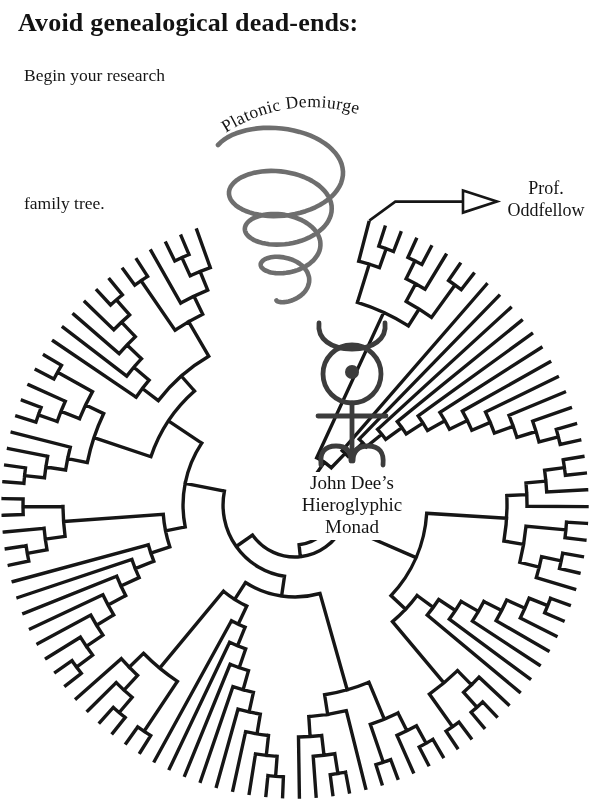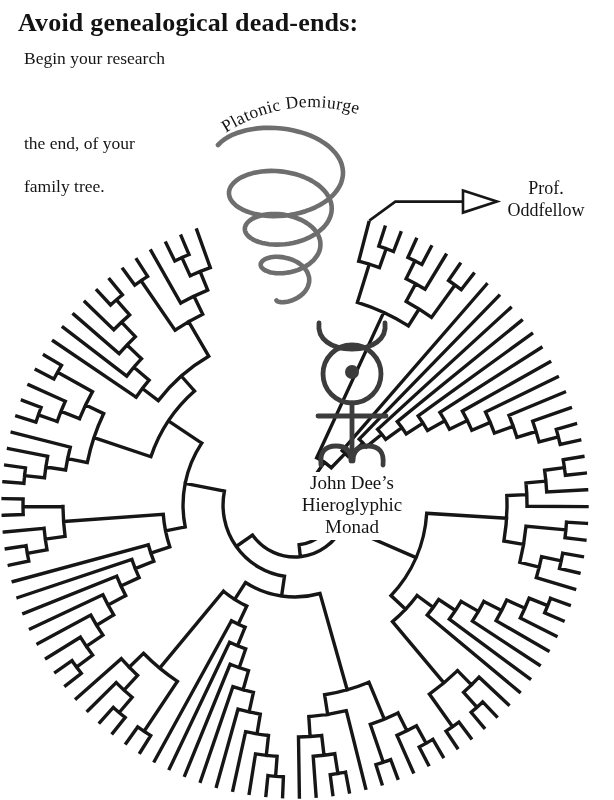--- a/index.html
+++ b/index.html
@@ -1,38 +1,38 @@
 <!DOCTYPE html>
 <html><head>
 <meta charset="utf-8">
 <style>
   html,body{margin:0;padding:0;background:#ffffff;}
   .page{position:relative;width:614px;height:800px;background:#fff;overflow:hidden;
         font-family:"Liberation Serif", serif;color:#161616;padding-left:28px;}
   .page svg{position:absolute;left:0;top:0;}
   .title{position:absolute;left:18px;top:8px;font-size:26px;font-weight:600;
          letter-spacing:.2px;color:#131313;}
-  .subtitle{position:absolute;left:24px;top:48px;font-size:17.5px;line-height:1.22;
+  .subtitle{position:absolute;left:24px;top:65px;font-size:17.5px;line-height:1.22;
             white-space:pre-wrap;color:#161616;}
   .subtitle .it{font-style:italic;}
   text{fill:#141414;}
   .arched{font-size:17.5px;letter-spacing:.4px;}
   .proflabel{font-size:18px;}
   .monadlabel{font-size:19px;}
 </style>
 </head>
 <body>
 
 <div class="page">
 
   <div class="title">Avoid genealogical dead-ends:</div>
 
   <div class="subtitle"><span>Begin your research</span><br>
 <br>
-<span>the end, of your</span><br>
+<br>
 <span>family tree.</span></div>
 
   <svg width="614" height="800" viewBox="0 0 614 800">
     <defs>
       <path id="archPath" d="M 224 134 Q 298 86 386 124" fill="none"></path>
     </defs>
 
     <path d="M 317.6 472.0 A 40 40 0 0 1 299.1 544.8 M 317.6 472.0 L 324.4 462.1 M 316.7 457.8 A 52 52 0 0 1 331.3 467.8 M 316.7 457.8 L 383.7 312.4 M 357.4 302.4 A 212 212 0 0 1 408.4 325.9 M 357.4 302.4 L 369.2 264.2 M 358.7 261.2 A 252 252 0 0 1 379.5 267.6 M 358.7 261.2 L 368.8 222.5 M 379.5 267.6 L 386.2 248.7 M 378.8 246.2 A 272 272 0 0 1 393.5 251.5 M 378.8 246.2 L 384.9 227.2 M 393.5 251.5 L 400.7 232.8 M 408.4 325.9 L 419.1 309.0 M 406.2 301.4 A 232 232 0 0 1 431.5 317.4 M 406.2 301.4 L 415.7 283.8 M 406.1 278.8 A 252 252 0 0 1 425.1 289.2 M 406.1 278.8 L 414.9 260.9 M 407.9 257.5 A 272 272 0 0 1 421.9 264.4 M 407.9 257.5 L 416.2 239.3 M 421.9 264.4 L 431.2 246.7 M 425.1 289.2 L 445.8 255.0 M 431.5 317.4 L 455.0 285.0 M 448.6 280.5 A 272 272 0 0 1 461.2 289.7 M 448.6 280.5 L 459.9 264.0 M 461.2 289.7 L 473.5 273.9 M 331.3 467.8 L 345.2 453.4 M 342.2 450.6 A 72 72 0 0 1 348.1 456.4 M 342.2 450.6 L 486.4 284.5 M 348.1 456.4 L 362.9 442.9 M 359.2 439.1 A 92 92 0 0 1 366.3 446.9 M 359.2 439.1 L 498.8 295.9 M 366.3 446.9 L 381.8 434.3 M 377.6 429.4 A 112 112 0 0 1 385.7 439.3 M 377.6 429.4 L 510.4 307.9 M 385.7 439.3 L 401.9 427.6 M 397.3 421.6 A 132 132 0 0 1 406.2 433.9 M 397.3 421.6 L 521.4 320.6 M 406.2 433.9 L 423.0 423.1 M 418.2 415.9 A 152 152 0 0 1 427.5 430.5 M 418.2 415.9 L 531.6 333.9 M 427.5 430.5 L 444.9 420.7 M 439.9 412.4 A 172 172 0 0 1 449.5 429.3 M 439.9 412.4 L 541.0 347.7 M 449.5 429.3 L 467.4 420.5 M 462.4 411.1 A 192 192 0 0 1 471.8 430.2 M 462.4 411.1 L 549.7 362.1 M 471.8 430.2 L 490.3 422.4 M 485.5 412.0 A 212 212 0 0 1 494.4 433.1 M 485.5 412.0 L 557.4 377.0 M 494.4 433.1 L 513.2 426.3 M 509.0 415.4 A 232 232 0 0 1 516.9 437.3 M 509.0 415.4 L 564.4 392.2 M 516.9 437.3 L 536.0 431.5 M 532.7 421.2 A 252 252 0 0 1 539.0 441.9 M 532.7 421.2 L 570.4 407.9 M 539.0 441.9 L 558.3 436.9 M 556.3 429.4 A 272 272 0 0 1 560.2 444.5 M 556.3 429.4 L 575.5 423.9 M 560.2 444.5 L 579.7 440.1 M 299.1 544.8 L 300.3 556.7 M 342.7 525.7 A 52 52 0 0 1 252.5 535.0 M 342.7 525.7 L 416.1 557.6 M 426.7 513.3 A 132 132 0 0 1 391.0 595.6 M 426.7 513.3 L 506.6 518.3 M 506.8 495.5 A 212 212 0 0 1 503.9 541.0 M 506.8 495.5 L 526.8 494.6 M 526.0 483.0 A 232 232 0 0 1 527.0 506.3 M 526.0 483.0 L 545.9 481.1 M 544.6 470.3 A 252 252 0 0 1 546.7 491.9 M 544.6 470.3 L 564.4 467.6 M 563.2 459.8 A 272 272 0 0 1 565.4 475.3 M 563.2 459.8 L 582.9 456.5 M 565.4 475.3 L 585.3 473.1 M 546.7 491.9 L 586.6 489.8 M 527.0 506.3 L 587.0 506.6 M 503.9 541.0 L 523.6 544.4 M 526.0 526.2 A 232 232 0 0 1 519.8 562.3 M 526.0 526.2 L 565.9 529.9 M 566.5 522.1 A 272 272 0 0 1 565.0 537.7 M 566.5 522.1 L 586.4 523.4 M 565.0 537.7 L 584.9 540.1 M 519.8 562.3 L 539.2 567.2 M 541.6 556.7 A 252 252 0 0 1 536.3 577.7 M 541.6 556.7 L 561.2 560.8 M 562.7 553.1 A 272 272 0 0 1 559.5 568.4 M 562.7 553.1 L 582.4 556.6 M 559.5 568.4 L 579.0 573.0 M 536.3 577.7 L 574.6 589.2 M 391.0 595.6 L 405.6 609.3 M 417.1 595.5 A 152 152 0 0 1 392.5 621.6 M 417.1 595.5 L 433.2 607.4 M 438.7 599.5 A 172 172 0 0 1 427.2 615.1 M 438.7 599.5 L 455.4 610.5 M 461.1 601.4 A 192 192 0 0 1 449.3 619.2 M 461.1 601.4 L 478.4 611.4 M 483.8 601.4 A 212 212 0 0 1 472.4 621.1 M 483.8 601.4 L 501.6 610.5 M 506.7 600.0 A 232 232 0 0 1 496.1 620.7 M 506.7 600.0 L 524.9 608.2 M 529.1 598.2 A 252 252 0 0 1 520.3 618.0 M 529.1 598.2 L 547.7 605.6 M 550.5 598.3 A 272 272 0 0 1 544.7 612.8 M 550.5 598.3 L 569.3 605.1 M 544.7 612.8 L 563.1 620.7 M 520.3 618.0 L 556.0 635.9 M 496.1 620.7 L 548.1 650.7 M 472.4 621.1 L 539.3 665.0 M 449.3 619.2 L 529.7 678.7 M 427.2 615.1 L 519.4 691.9 M 392.5 621.6 L 443.9 682.9 M 457.5 670.6 A 232 232 0 0 1 429.4 694.1 M 457.5 670.6 L 471.5 684.9 M 479.0 677.1 A 252 252 0 0 1 463.6 692.3 M 479.0 677.1 L 508.3 704.5 M 463.6 692.3 L 476.9 707.2 M 482.7 701.9 A 272 272 0 0 1 471.1 712.3 M 482.7 701.9 L 496.5 716.4 M 471.1 712.3 L 484.0 727.6 M 429.4 694.1 L 452.6 726.7 M 458.9 722.1 A 272 272 0 0 1 446.1 731.1 M 458.9 722.1 L 470.9 738.1 M 446.1 731.1 L 457.2 747.8 M 252.5 535.0 L 236.2 546.5 M 284.5 576.2 A 72 72 0 0 1 224.4 491.1 M 284.5 576.2 L 281.6 596.0 M 320.0 593.5 A 92 92 0 0 1 245.5 582.5 M 320.0 593.5 L 347.2 689.8 M 368.9 682.2 A 192 192 0 0 1 324.6 694.7 M 368.9 682.2 L 384.3 719.1 M 398.0 712.9 A 232 232 0 0 1 370.3 724.4 M 398.0 712.9 L 406.9 730.8 M 416.5 725.8 A 252 252 0 0 1 397.0 735.4 M 416.5 725.8 L 426.1 743.3 M 432.9 739.4 A 272 272 0 0 1 419.2 747.0 M 432.9 739.4 L 443.0 756.7 M 419.2 747.0 L 428.4 764.8 M 397.0 735.4 L 413.2 772.0 M 370.3 724.4 L 383.3 762.3 M 390.7 759.6 A 272 272 0 0 1 375.9 764.7 M 390.7 759.6 L 397.7 778.3 M 375.9 764.7 L 381.9 783.8 M 324.6 694.7 L 327.7 714.5 M 346.3 710.7 A 212 212 0 0 1 308.8 716.6 M 346.3 710.7 L 365.7 788.3 M 308.8 716.6 L 310.1 736.5 M 321.7 735.5 A 232 232 0 0 1 298.5 737.0 M 321.7 735.5 L 324.0 755.3 M 334.8 753.8 A 252 252 0 0 1 313.2 756.3 M 334.8 753.8 L 337.9 773.6 M 345.6 772.2 A 272 272 0 0 1 330.2 774.7 M 345.6 772.2 L 349.3 791.9 M 330.2 774.7 L 332.8 794.5 M 313.2 756.3 L 316.1 796.2 M 298.5 737.0 L 299.4 797.0 M 245.5 582.5 L 234.7 599.4 M 246.8 606.1 A 112 112 0 0 1 223.5 591.2 M 246.8 606.1 L 238.2 624.2 M 245.1 627.2 A 132 132 0 0 1 231.5 620.7 M 245.1 627.2 L 237.6 645.7 M 245.7 648.8 A 152 152 0 0 1 229.6 642.2 M 245.7 648.8 L 239.2 667.7 M 248.5 670.6 A 172 172 0 0 1 230.1 664.3 M 248.5 670.6 L 243.1 689.8 M 253.4 692.4 A 192 192 0 0 1 232.9 686.7 M 253.4 692.4 L 249.1 712.0 M 260.3 714.1 A 212 212 0 0 1 238.0 709.2 M 260.3 714.1 L 257.0 733.9 M 268.5 735.5 A 232 232 0 0 1 245.6 731.7 M 268.5 735.5 L 266.3 755.4 M 277.1 756.4 A 252 252 0 0 1 255.5 753.9 M 277.1 756.4 L 275.6 776.3 M 283.4 776.8 A 272 272 0 0 1 267.9 775.6 M 283.4 776.8 L 282.6 796.7 M 267.9 775.6 L 265.9 795.5 M 255.5 753.9 L 249.2 793.4 M 245.6 731.7 L 232.8 790.3 M 238.0 709.2 L 216.5 786.3 M 232.9 686.7 L 200.5 781.3 M 230.1 664.3 L 184.8 775.4 M 229.6 642.2 L 169.5 768.6 M 231.5 620.7 L 154.5 761.0 M 223.5 591.2 L 159.7 668.2 M 177.4 681.4 A 212 212 0 0 1 143.5 653.3 M 177.4 681.4 L 144.1 731.3 M 150.7 735.6 A 272 272 0 0 1 137.7 726.9 M 150.7 735.6 L 140.1 752.5 M 137.7 726.9 L 126.1 743.2 M 143.5 653.3 L 129.2 667.3 M 137.6 675.4 A 232 232 0 0 1 121.3 658.7 M 137.6 675.4 L 124.0 690.1 M 132.1 697.3 A 252 252 0 0 1 116.2 682.6 M 132.1 697.3 L 119.2 712.5 M 125.2 717.5 A 272 272 0 0 1 113.3 707.4 M 125.2 717.5 L 112.7 733.1 M 113.3 707.4 L 99.9 722.3 M 116.2 682.6 L 87.8 710.7 M 121.3 658.7 L 76.3 698.5 M 224.4 491.1 L 185.1 483.3 M 185.2 526.9 A 112 112 0 0 1 201.7 443.1 M 185.2 526.9 L 165.5 530.8 M 169.8 546.8 A 132 132 0 0 1 163.3 514.4 M 169.8 546.8 L 150.8 553.1 M 153.8 561.2 A 152 152 0 0 1 148.3 544.8 M 153.8 561.2 L 135.2 568.6 M 139.1 577.6 A 172 172 0 0 1 131.9 559.5 M 139.1 577.6 L 120.9 586.0 M 125.7 595.6 A 192 192 0 0 1 116.7 576.2 M 125.7 595.6 L 108.1 605.0 M 113.7 614.9 A 212 212 0 0 1 102.9 594.8 M 113.7 614.9 L 96.6 625.3 M 102.9 635.1 A 232 232 0 0 1 90.8 615.1 M 102.9 635.1 L 86.3 646.3 M 92.6 655.1 A 252 252 0 0 1 80.4 637.2 M 92.6 655.1 L 76.5 667.1 M 81.3 673.3 A 272 272 0 0 1 72.0 660.7 M 81.3 673.3 L 65.6 685.6 M 72.0 660.7 L 55.6 672.2 M 80.4 637.2 L 46.4 658.2 M 90.8 615.1 L 38.0 643.6 M 102.9 594.8 L 30.5 628.7 M 116.7 576.2 L 23.8 613.3 M 131.9 559.5 L 18.0 597.5 M 148.3 544.8 L 13.2 581.5 M 163.3 514.4 L 63.6 521.5 M 65.1 536.4 A 232 232 0 0 1 63.0 506.5 M 65.1 536.4 L 45.3 539.1 M 47.0 549.8 A 252 252 0 0 1 44.1 528.3 M 47.0 549.8 L 27.3 553.4 M 28.8 561.1 A 272 272 0 0 1 26.1 545.7 M 28.8 561.1 L 9.3 565.2 M 26.1 545.7 L 6.3 548.7 M 44.1 528.3 L 4.3 532.0 M 63.0 506.5 L 23.0 506.8 M 23.2 514.6 A 272 272 0 0 1 23.1 499.0 M 23.2 514.6 L 3.2 515.3 M 23.1 499.0 L 3.1 498.6 M 201.7 443.1 L 168.4 420.9 M 150.9 456.7 A 152 152 0 0 1 194.5 391.0 M 150.9 456.7 L 94.0 437.6 M 87.3 462.6 A 212 212 0 0 1 103.7 413.6 M 87.3 462.6 L 67.7 458.6 M 65.6 470.0 A 232 232 0 0 1 70.3 447.2 M 65.6 470.0 L 45.9 467.0 M 44.5 477.8 A 252 252 0 0 1 47.7 456.3 M 44.5 477.8 L 24.6 475.6 M 23.9 483.4 A 272 272 0 0 1 25.5 467.9 M 23.9 483.4 L 3.9 481.8 M 25.5 467.9 L 5.7 465.1 M 47.7 456.3 L 8.5 448.6 M 70.3 447.2 L 12.2 432.3 M 103.7 413.6 L 85.7 405.0 M 79.6 418.7 A 232 232 0 0 1 92.5 391.7 M 79.6 418.7 L 61.1 411.3 M 57.2 421.5 A 252 252 0 0 1 65.3 401.3 M 57.2 421.5 L 38.4 414.8 M 35.9 422.2 A 272 272 0 0 1 41.1 407.5 M 35.9 422.2 L 16.8 416.1 M 41.1 407.5 L 22.4 400.3 M 65.3 401.3 L 28.9 384.9 M 92.5 391.7 L 57.6 372.2 M 53.9 379.0 A 272 272 0 0 1 61.5 365.4 M 53.9 379.0 L 36.2 369.8 M 61.5 365.4 L 44.4 355.2 M 194.5 391.0 L 181.3 376.0 M 158.3 400.6 A 172 172 0 0 1 208.7 356.2 M 158.3 400.6 L 142.4 388.5 M 136.1 397.2 A 192 192 0 0 1 149.1 380.2 M 136.1 397.2 L 53.4 341.0 M 149.1 380.2 L 133.9 367.2 M 126.7 376.1 A 212 212 0 0 1 141.5 358.7 M 126.7 376.1 L 63.2 327.4 M 141.5 358.7 L 127.1 344.9 M 119.2 353.6 A 232 232 0 0 1 135.3 336.7 M 119.2 353.6 L 73.8 314.4 M 135.3 336.7 L 121.5 322.2 M 113.8 329.8 A 252 252 0 0 1 129.6 314.9 M 113.8 329.8 L 85.1 302.0 M 129.6 314.9 L 116.4 299.8 M 110.6 305.0 A 272 272 0 0 1 122.4 294.8 M 110.6 305.0 L 97.1 290.3 M 122.4 294.8 L 109.7 279.3 M 208.7 356.2 L 188.6 321.6 M 175.1 330.2 A 212 212 0 0 1 202.7 314.2 M 175.1 330.2 L 141.1 280.7 M 134.8 285.2 A 272 272 0 0 1 147.6 276.4 M 134.8 285.2 L 123.0 269.1 M 147.6 276.4 L 136.8 259.6 M 202.7 314.2 L 194.0 296.2 M 180.7 303.1 A 232 232 0 0 1 207.7 290.1 M 180.7 303.1 L 151.1 250.9 M 207.7 290.1 L 200.1 271.5 M 190.2 275.8 A 252 252 0 0 1 210.3 267.7 M 190.2 275.8 L 181.9 257.6 M 174.8 261.0 A 272 272 0 0 1 189.0 254.5 M 174.8 261.0 L 166.0 243.1 M 189.0 254.5 L 181.2 236.1 M 210.3 267.7 L 196.8 230.0 " fill="none" stroke="#161616" stroke-width="3.4" stroke-linecap="square"></path>
 
     <rect x="300" y="472" width="104" height="68" fill="#ffffff"></rect>

